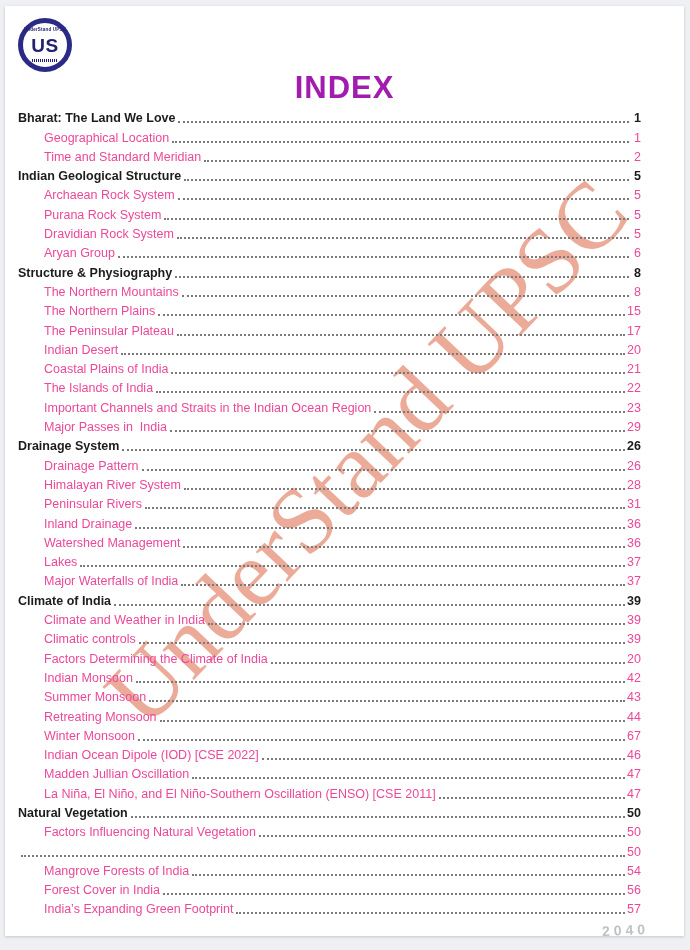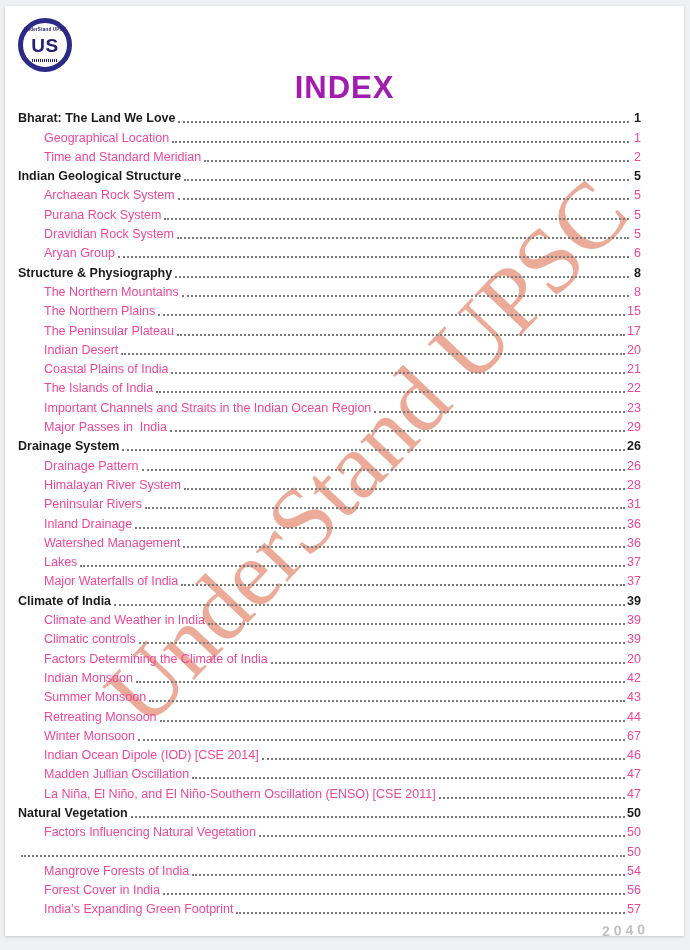--- a/index.html
+++ b/index.html
@@ -247,21 +247,21 @@
         <span class="lbl">Retreating Monsoon</span>
         <span class="leader"></span>
         <span class="pg">44</span>
       </div>
       <div class="toc-row sub">
         <span class="lbl">Winter Monsoon</span>
         <span class="leader"></span>
         <span class="pg">67</span>
       </div>
       <div class="toc-row sub">
-        <span class="lbl">Indian Ocean Dipole (IOD) [CSE 2014]</span>
+        <span class="lbl">Indian Ocean Dipole (IOD) [CSE 2022]</span>
         <span class="leader"></span>
         <span class="pg">46</span>
       </div>
       <div class="toc-row sub">
         <span class="lbl">Madden Jullian Oscillation</span>
         <span class="leader"></span>
         <span class="pg">47</span>
       </div>
       <div class="toc-row sub">
         <span class="lbl">La Niña, El Niño, and El Niño-Southern Oscillation (ENSO) [CSE 2011]</span>

